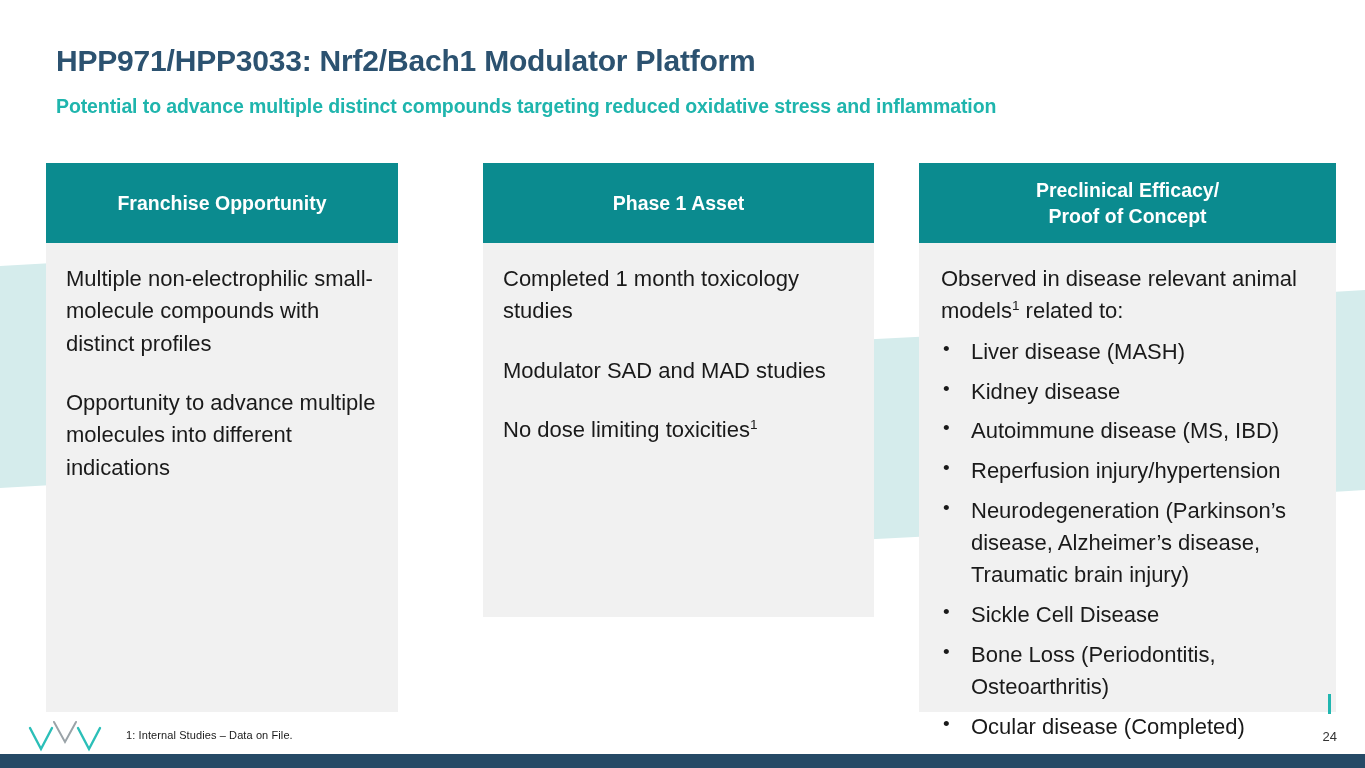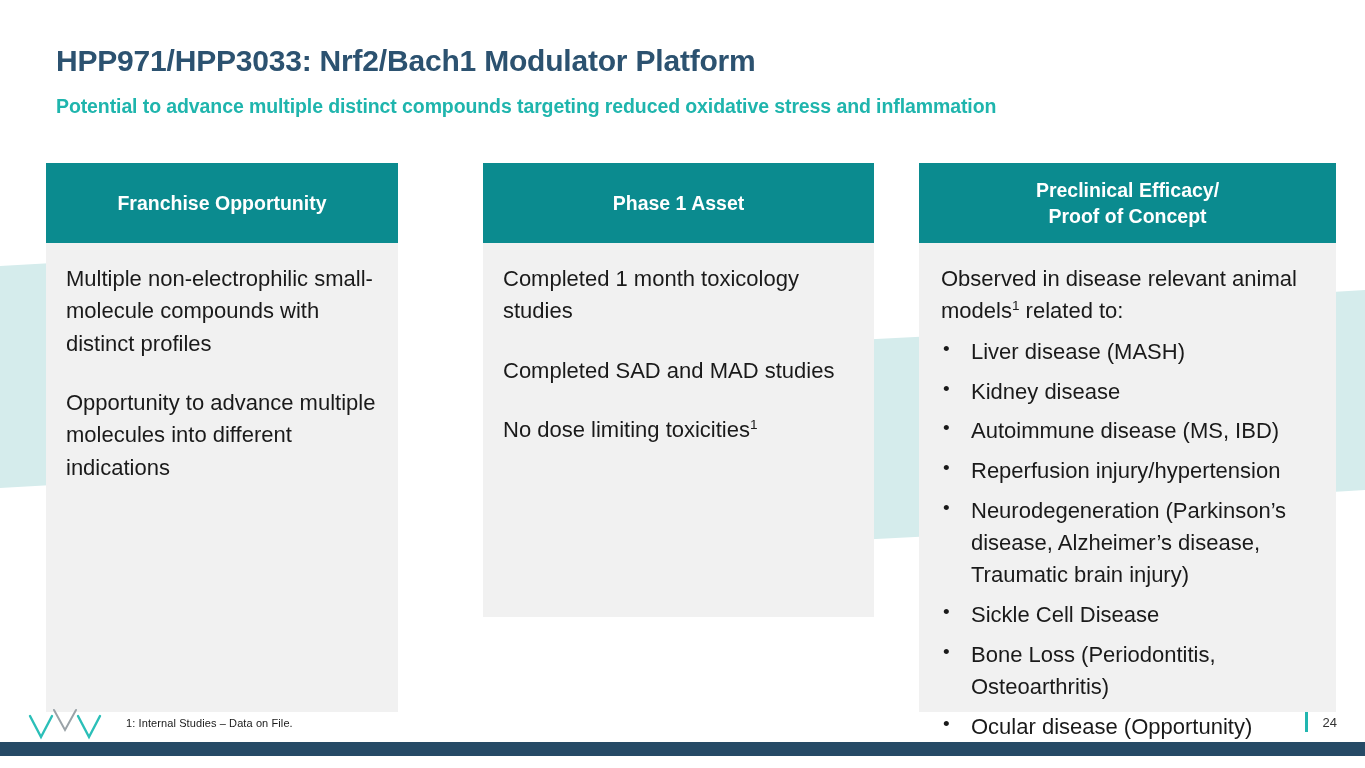--- a/index.html
+++ b/index.html
@@ -147,21 +147,21 @@
   sup {
     font-size: 0.62em;
     vertical-align: super;
     line-height: 0;
   }
 
   
   .footer {
     position: absolute;
     left: 0;
-    bottom: 12px;
+    bottom: 0;
     width: 1365px;
     height: 56px;
     z-index: 4;
     background: transparent;
   }
   .footer-bar {
     position: absolute;
     left: 0;
     bottom: 0;
     width: 1365px;
@@ -184,20 +184,21 @@
     letter-spacing: 0.1px;
     white-space: nowrap;
   }
   .pagenum-wrap {
     position: absolute;
     right: 28px;
     bottom: 24px;
     display: flex;
     align-items: center;
     gap: 15px;
+    flex-direction: column;
   }
   .page-tick {
     width: 3px;
     height: 20px;
     background: #21b6b0;
     display: block;
   }
   .pagenum {
     font-size: 13px;
     color: #333333;
@@ -232,21 +233,21 @@
   </div>
 
   <div class="card card-2">
     <div class="card-header">
       <div>
         <span class="hl">Phase 1 Asset</span>
       </div>
     </div>
     <div class="card-body">
       <p class="para">Completed 1 month toxicology studies</p>
-      <p class="para">Completed SAD and MAD studies</p>
+      <p class="para">Modulator SAD and MAD studies</p>
       <p class="para">No dose limiting toxicities<sup>1</sup></p>
     </div>
   </div>
 
   <div class="card card-3">
     <div class="card-header">
       <div>
         <span class="hl">Preclinical Efficacy/</span>
         <span class="hl">Proof of Concept</span>
       </div>
@@ -254,21 +255,21 @@
     <div class="card-body">
       <p class="intro">Observed in disease relevant animal models<sup>1</sup> related to:</p>
       <ul class="bullets">
         <li>Liver disease (MASH)</li>
         <li>Kidney disease</li>
         <li>Autoimmune disease (MS, IBD)</li>
         <li>Reperfusion injury/hypertension</li>
         <li>Neurodegeneration (Parkinson’s disease, Alzheimer’s disease, Traumatic brain injury)</li>
         <li>Sickle Cell Disease</li>
         <li>Bone Loss (Periodontitis, Osteoarthritis)</li>
-        <li>Ocular disease (Opportunity)</li>
+        <li>Ocular disease (Completed)</li>
       </ul>
     </div>
   </div>
 
 </div>
 
 <div class="footer">
 
   <span class="logo">
     <svg viewBox="0 0 84 34" width="84" height="34" aria-hidden="true">

